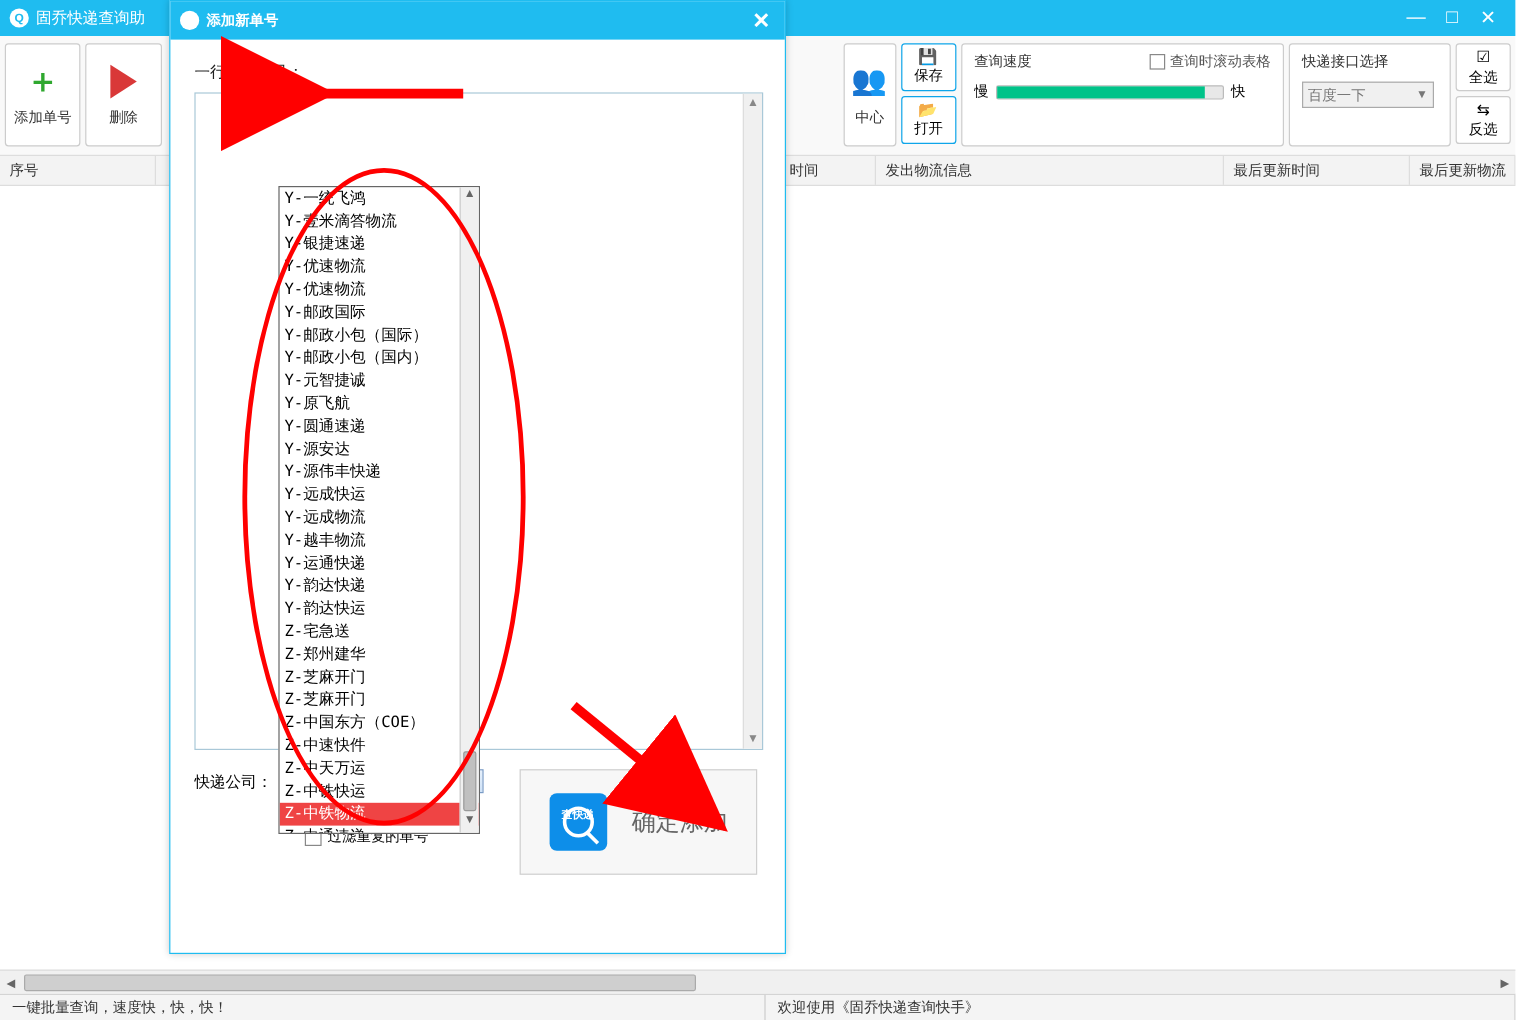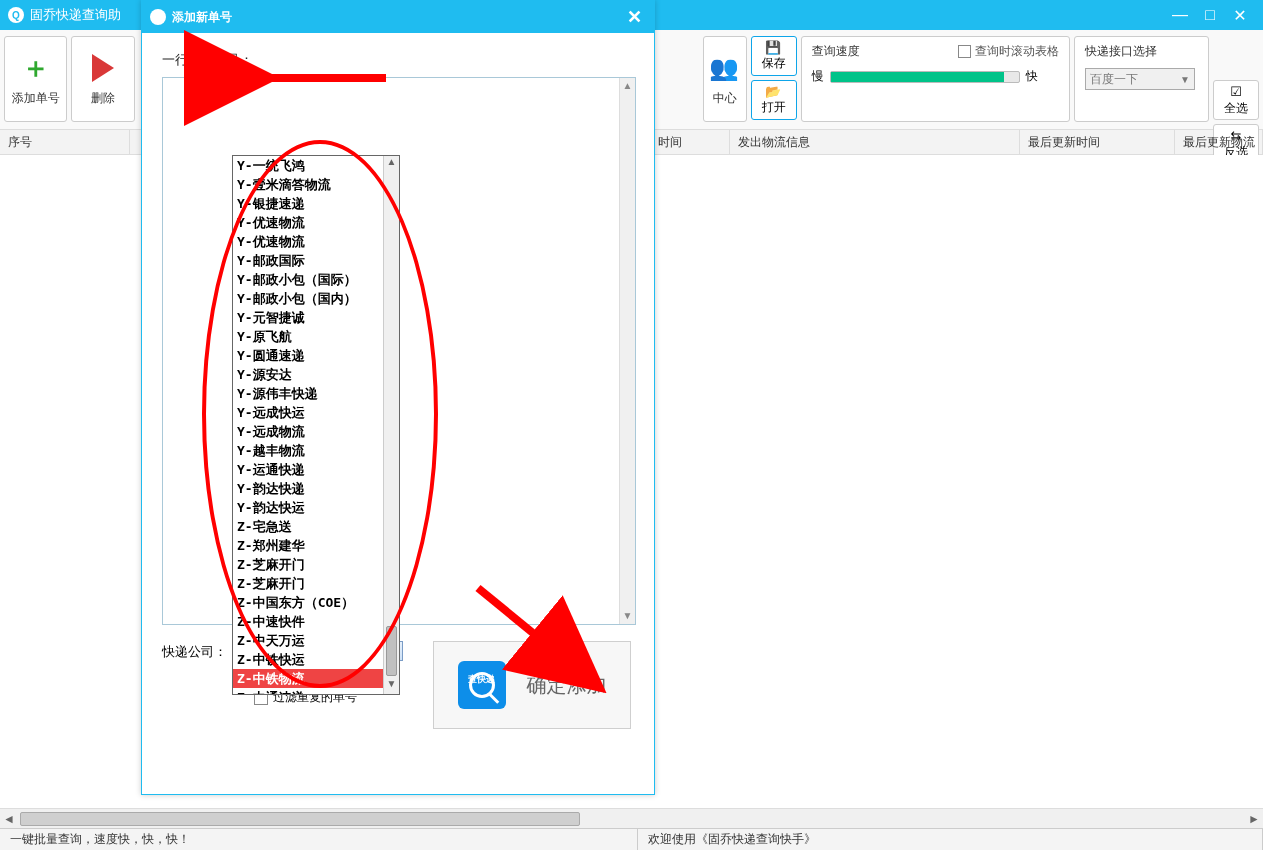--- a/index.html
+++ b/index.html
@@ -24,21 +24,21 @@
   .group-box { border:1px solid #ccc; background:#fff; border-radius:3px; padding:6px 10px; height:86px; display:flex; flex-direction:column; gap:8px;}
   .group-box .g-title { font-size:12px; color:#333; }
   .slider-row { display:flex; align-items:center; gap:6px; font-size:12px;}
   .slider-track { width:190px; height:12px; background:#e8e8e8; border:1px solid #bbb; position:relative; border-radius:2px;}
   .slider-fill { position:absolute; left:0; top:0; bottom:0; width:92%; background:#00c389;}
   .chk { display:flex; align-items:center; gap:4px; font-size:12px; color:#555;}
   .chk .box { width:13px; height:13px; border:1px solid #888; background:#fff;}
   .combo { width:110px; height:22px; border:1px solid #aaa; background:#f0f0f0; display:flex; align-items:center; justify-content:space-between; padding:0 4px; color:#777; cursor:pointer;}
   .combo .arr { font-size:10px;}
 
-  .tb-right-col { display:flex; flex-direction:column; gap:4px;margin-top:44px;}
+  .tb-right-col { display:flex; flex-direction:column; gap:4px;}
   .tb-micro { width:46px; height:40px; border:1px solid #ccc; background:#fff; display:flex; flex-direction:column; align-items:center; justify-content:center; gap:1px; cursor:pointer; border-radius:3px; font-size:11px;}
 
   
   .grid-head { height:25px; background:#f3f3f3; border-bottom:1px solid #ddd; display:flex; }
   .gh-cell { border-right:1px solid #ddd; padding:4px 8px; font-size:12px; color:#333; white-space:nowrap; overflow:hidden;}
   .grid-body { position:relative; height: calc(850px - 30px - 100px - 25px - 20px - 22px); background:#fff; }
 
   
   .hscroll { height:20px; background:#f0f0f0; border-top:1px solid #ddd; position:relative; display:flex; align-items:center;}
   .hscroll .arrow-l, .hscroll .arrow-r { width:18px; text-align:center; color:#666; cursor:pointer;}
@@ -69,21 +69,21 @@
 
   .confirm-btn { width:198px; height:88px; border:1px solid #cfcfcf; background:#f7f7f7; display:flex; align-items:center; justify-content:center; gap:21px; cursor:pointer;}
   .confirm-btn .icon-sq { width:48px; height:48px; background:#0d8ee9; border-radius:6px; display:flex; align-items:center; justify-content:center; position:relative;}
   .confirm-btn .icon-sq .mag { width:26px; height:26px; border:3px solid #fff; border-radius:50%; position:relative;}
   .confirm-btn .icon-sq .mag::after { content:""; position:absolute; width:12px; height:3px; background:#fff; bottom:-5px; right:-8px; transform:rotate(45deg);}
   .confirm-btn .icon-sq .txt { position:absolute; color:#fff; font-size:9px; font-weight:bold; top:12px;}
   .confirm-btn .btxt { font-size:20px; color:#666;}
 
   
   .listbox { position:absolute; left:232px; top:155px; width:168px; height:540px; border:1px solid #666; background:#fff; z-index:50; overflow:hidden;}
-  .listbox .lb-item { padding:1px 4px; font-size:13px; font-family: SimSun, monospace; color:#000; white-space:nowrap; cursor:pointer; line-height:17px;font-weight:bold;}
+  .listbox .lb-item { padding:1px 4px; font-size:13px; font-family: SimSun, monospace; color:#000; white-space:nowrap; cursor:pointer; line-height:17px;}
   .listbox .lb-item.selected { background:#ef4444; color:#fff;}
   .listbox .lb-sb { position:absolute; right:0; top:0; bottom:0; width:16px; background:#f0f0f0; border-left:1px solid #ccc;}
   .listbox .lb-sb .thumb { position:absolute; left:2px; right:2px; bottom:18px; height:50px; background:#c0c0c0; border:1px solid #999; border-radius:2px;}
   .listbox .lb-sb .up { height:16px; text-align:center; font-size:10px; color:#666; cursor:pointer;}
   .listbox .lb-sb .dn { position:absolute; bottom:0; height:16px; width:100%; text-align:center; font-size:10px; color:#666; cursor:pointer;}
 
   
   .ellipse { position:absolute; left:202px; top:140px; width:236px; height:548px; border:4px solid #ff0000; border-radius:50%/50%; pointer-events:none; z-index:60;}
   .arrow { position:absolute; z-index:70; pointer-events:none;}
   .arrow svg { overflow:visible;}

